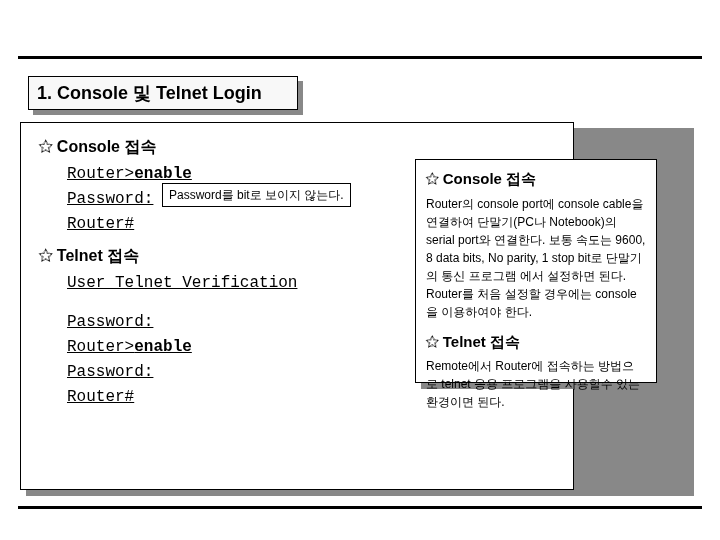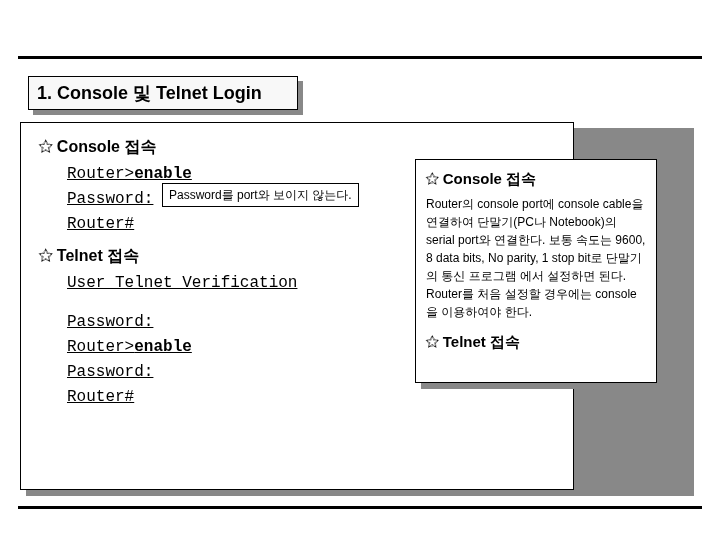--- a/index.html
+++ b/index.html
@@ -144,21 +144,21 @@
 <div class="main-box-shadow"></div>
 <div class="main-box">
 
   <div class="heading1 star">Console 접속</div>
   <div class="cmd-block">
     <div>
       <span>Router&gt;</span><span class="bold">enable</span>
     </div>
     <div class="row-rel">
       <span>Password:</span>
-      <span class="callout">Password를 port와 보이지 않는다.</span>
+      <span class="callout">Password를 bit로 보이지 않는다.</span>
     </div>
     <div>Router#</div>
   </div>
 
   <div class="heading1 star">Telnet 접속</div>
   <div class="cmd-block">
     <div>User Telnet Verification</div>
     <div style="height:14px"></div>
     <div>Password:</div>
     <div>
@@ -166,17 +166,18 @@
     </div>
     <div>Password:</div>
     <div>Router#</div>
   </div>
 
   <div class="side-box-shadow"></div>
   <div class="side-box">
     <div class="side-heading star">Console 접속</div>
     <div class="side-para">Router의 console port에 console cable을 연결하여 단말기(PC나 Notebook)의 serial port와 연결한다. 보통 속도는 9600, 8 data bits, No parity, 1 stop bit로 단말기의 통신 프로그램 에서 설정하면 된다. Router를 처음 설정할 경우에는 console을 이용하여야 한다.</div>
     <div class="side-heading star">Telnet 접속</div>
+    <div class="side-para">Remote에서 Router에 접속하는 방법으로 telnet 응용 프로그램을 사용할수 있는 환경이면 된다.</div>
   </div>
 
 </div>
 
 <div class="hr-bottom"></div>
 
 </body></html>

